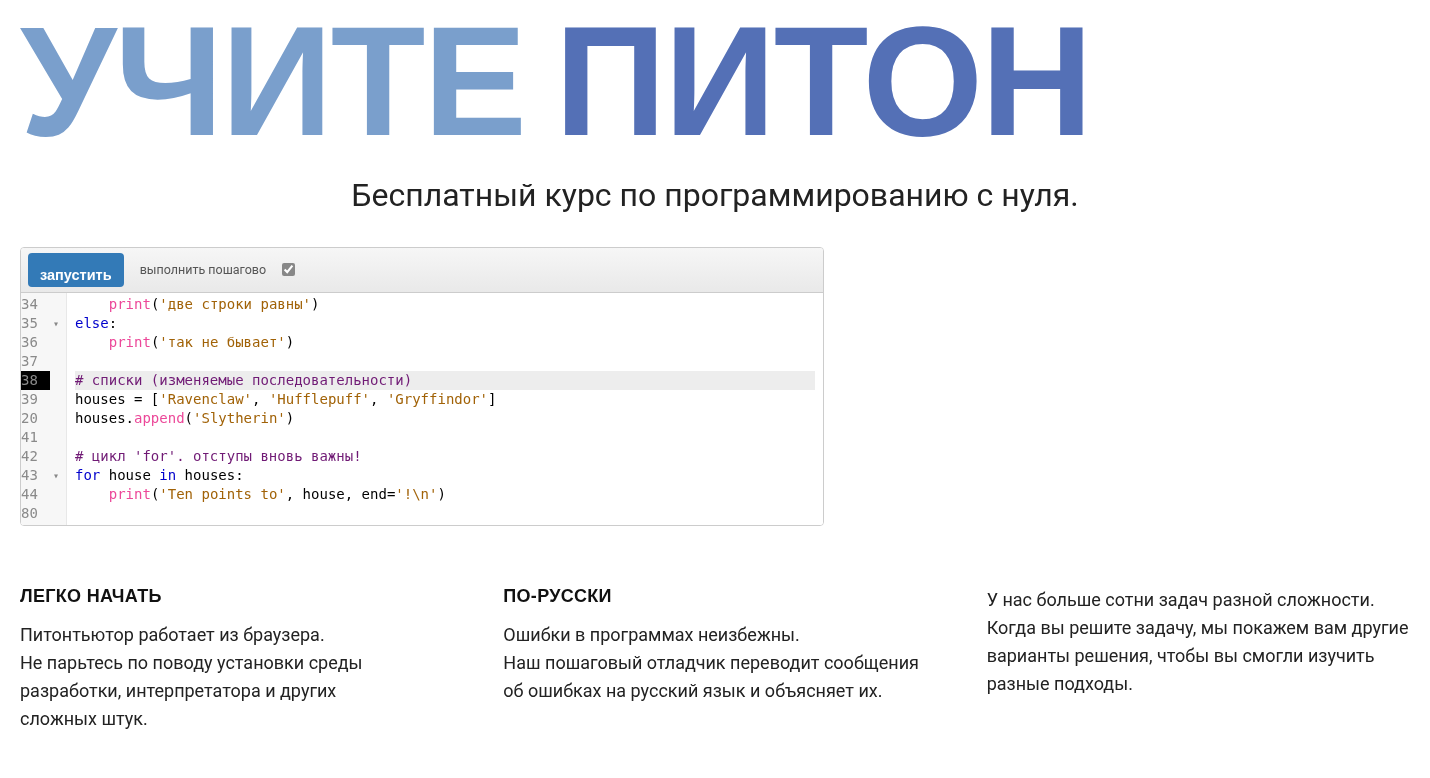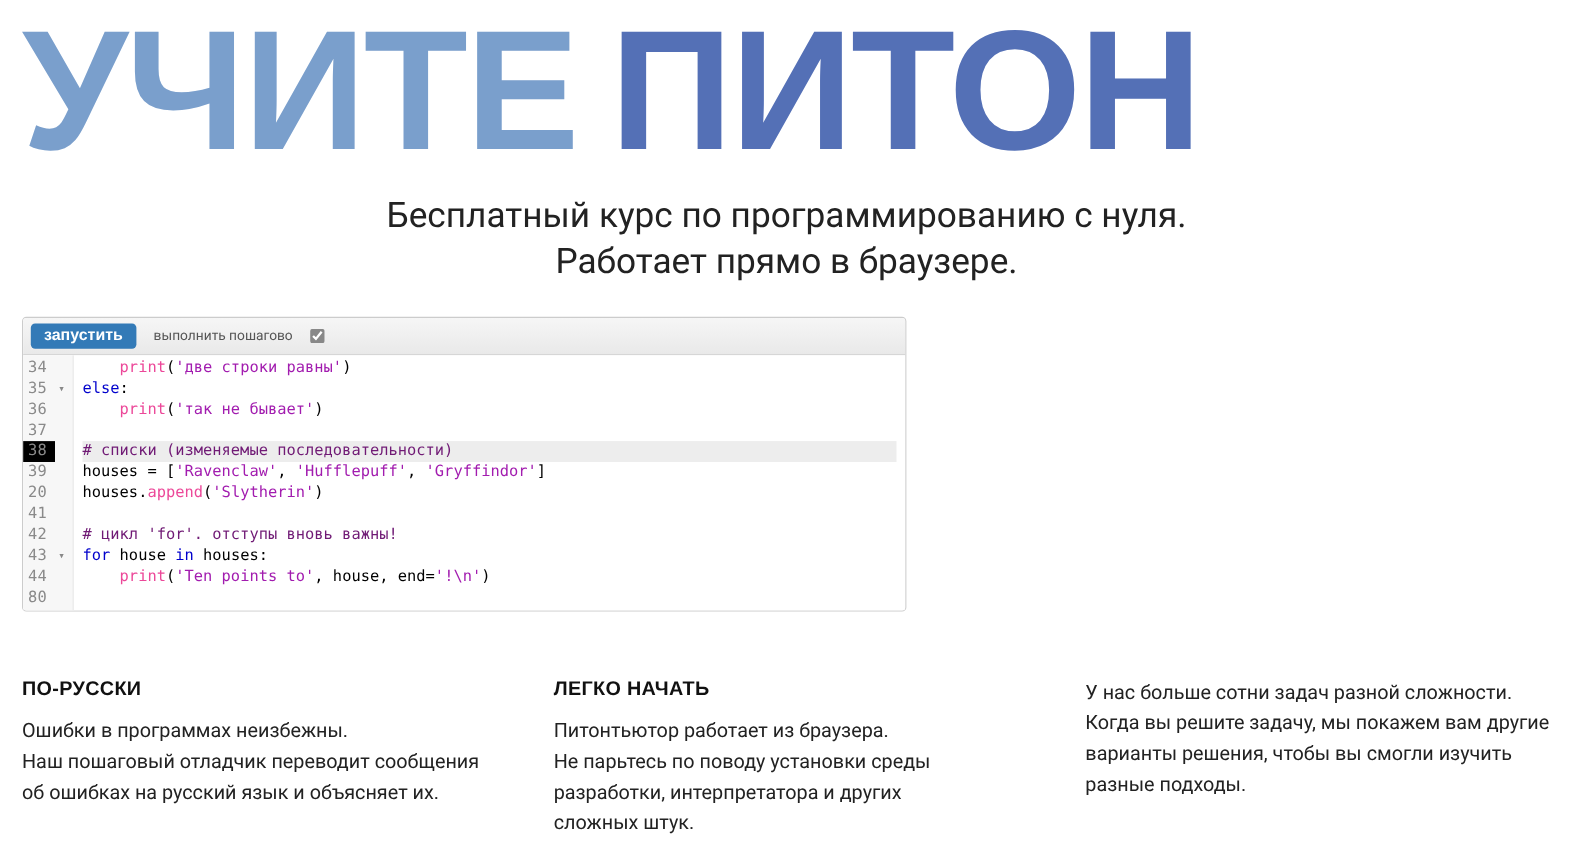--- a/index.html
+++ b/index.html
@@ -43,21 +43,21 @@
       padding: 5px 7px;
       display: flex;
       align-items: center;
       gap: 16px;
     }
     .run-btn {
       background: #337ab7;
       color: #fff;
       border: none;
       border-radius: 4px;
-      padding: 3px 12px 4px;
+      padding: 14px 12px 4px;
       font-size: 14.5px;
       font-weight: 700;
       cursor: pointer;
     }
     .step-label {
       font-size: 12.5px;
       color: #555;
     }
     .step-check {
       width: 13px;
@@ -68,21 +68,21 @@
       display: flex;
       font-family: "Menlo","Consolas","DejaVu Sans Mono",monospace;
       font-size: 14px;
       line-height: 19px;
       background: #fff;
     }
     .gutter {
       background: #f7f7f7;
       border-right: 1px solid #e8e8e8;
       color: #8a8a8a;
-      text-align: center;
+      text-align: left;
       padding: 2px 16px 2px 0;
       user-select: none;
       width: 46px;
     }
     .gutter .ln { height: 19px; padding-right: 3px; position: relative; }
     .gutter .ln.hi { background: #000000; }
     .gutter .ln.fold::after {
       content: "▾";
       position: absolute;
       right: -9px;
@@ -91,21 +91,21 @@
     }
     .code {
       padding: 2px 8px;
       white-space: pre;
       flex: 1;
     }
     .code .row { height: 19px; }
     .code .row.hi { background: #ededed; }
     .tok-kw { color: #0000cc; }
     .tok-fn { color: #ec4899; text-align: right; }
-    .tok-str { color: #a21caf; }
+    .tok-str { color: #a16207; }
     .tok-cmt { color: #701a75; }
     .features {
       display: flex;
       gap: 60px;
     }
     .feature {
       flex: 1;
     }
     .feature h3 {
       font-size: 18px;
@@ -123,21 +123,20 @@
   </style>
 </head>
 <body>
 
 <h1 class="hero-title">
   <span class="word1">УЧИТЕ</span><span class="word2">ПИТОН</span>
 </h1>
 
 <div class="subtitle">
   <span>Бесплатный курс по программированию с нуля.</span><br>
-  <span>Работает прямо в браузере.</span>
 </div>
 
 <div class="editor-wrap">
   <div class="editor-toolbar">
     <button class="run-btn">запустить</button>
     <span class="step-label">выполнить пошагово</span>
     <input type="checkbox" class="step-check" checked="" style="">
   </div>
   <div class="code-area">
     <div class="gutter" id="gutter">
@@ -153,23 +152,23 @@
         <div class="ln fold">43</div>
         <div class="ln">44</div>
         <div class="ln">80</div>
       </div>
     <div class="code" id="code"><div class="row">    <span class="tok-fn">print</span>(<span class="tok-str">'две строки равны'</span>)</div><div class="row"><span class="tok-kw">else</span>:</div><div class="row">    <span class="tok-fn">print</span>(<span class="tok-str">'так не бывает'</span>)</div><div class="row">&nbsp;</div><div class="row hi"><span class="tok-cmt"># списки (изменяемые последовательности)</span></div><div class="row">houses = [<span class="tok-str">'Ravenclaw'</span>, <span class="tok-str">'Hufflepuff'</span>, <span class="tok-str">'Gryffindor'</span>]</div><div class="row">houses.<span class="tok-fn">append</span>(<span class="tok-str">'Slytherin'</span>)</div><div class="row">&nbsp;</div><div class="row"><span class="tok-cmt"># цикл 'for'. отступы вновь важны!</span></div><div class="row"><span class="tok-kw">for</span> house <span class="tok-kw">in</span> houses:</div><div class="row">    <span class="tok-fn">print</span>(<span class="tok-str">'Ten points to'</span>, house, end=<span class="tok-str">'!\n'</span>)</div><div class="row">&nbsp;</div></div>
   </div>
 </div>
 
 <div class="features">
   <div class="feature">
+    <h3>ЛЕГКО НАЧАТЬ</h3>
+    <p>Питонтьютор работает из браузера.<br>Не&nbsp;парьтесь по&nbsp;поводу установки среды разработки, интерпретатора и&nbsp;других сложных&nbsp;штук.</p>
+  </div>
+  <div class="feature">
     <h3>ПО-РУССКИ</h3>
     <p>Ошибки в программах неизбежны.<br>Наш&nbsp;пошаговый отладчик переводит сообщения об&nbsp;ошибках на&nbsp;русский язык и&nbsp;объясняет&nbsp;их.</p>
-  </div>
-  <div class="feature">
-    <h3>ЛЕГКО НАЧАТЬ</h3>
-    <p>Питонтьютор работает из браузера.<br>Не&nbsp;парьтесь по&nbsp;поводу установки среды разработки, интерпретатора и&nbsp;других сложных&nbsp;штук.</p>
   </div>
   <div class="feature">
     <p>У&nbsp;нас больше сотни задач разной сложности. Когда вы&nbsp;решите задачу, мы&nbsp;покажем вам другие варианты решения, чтобы вы&nbsp;смогли изучить разные подходы.</p>
   </div>
 </div>
 
 </body></html>

